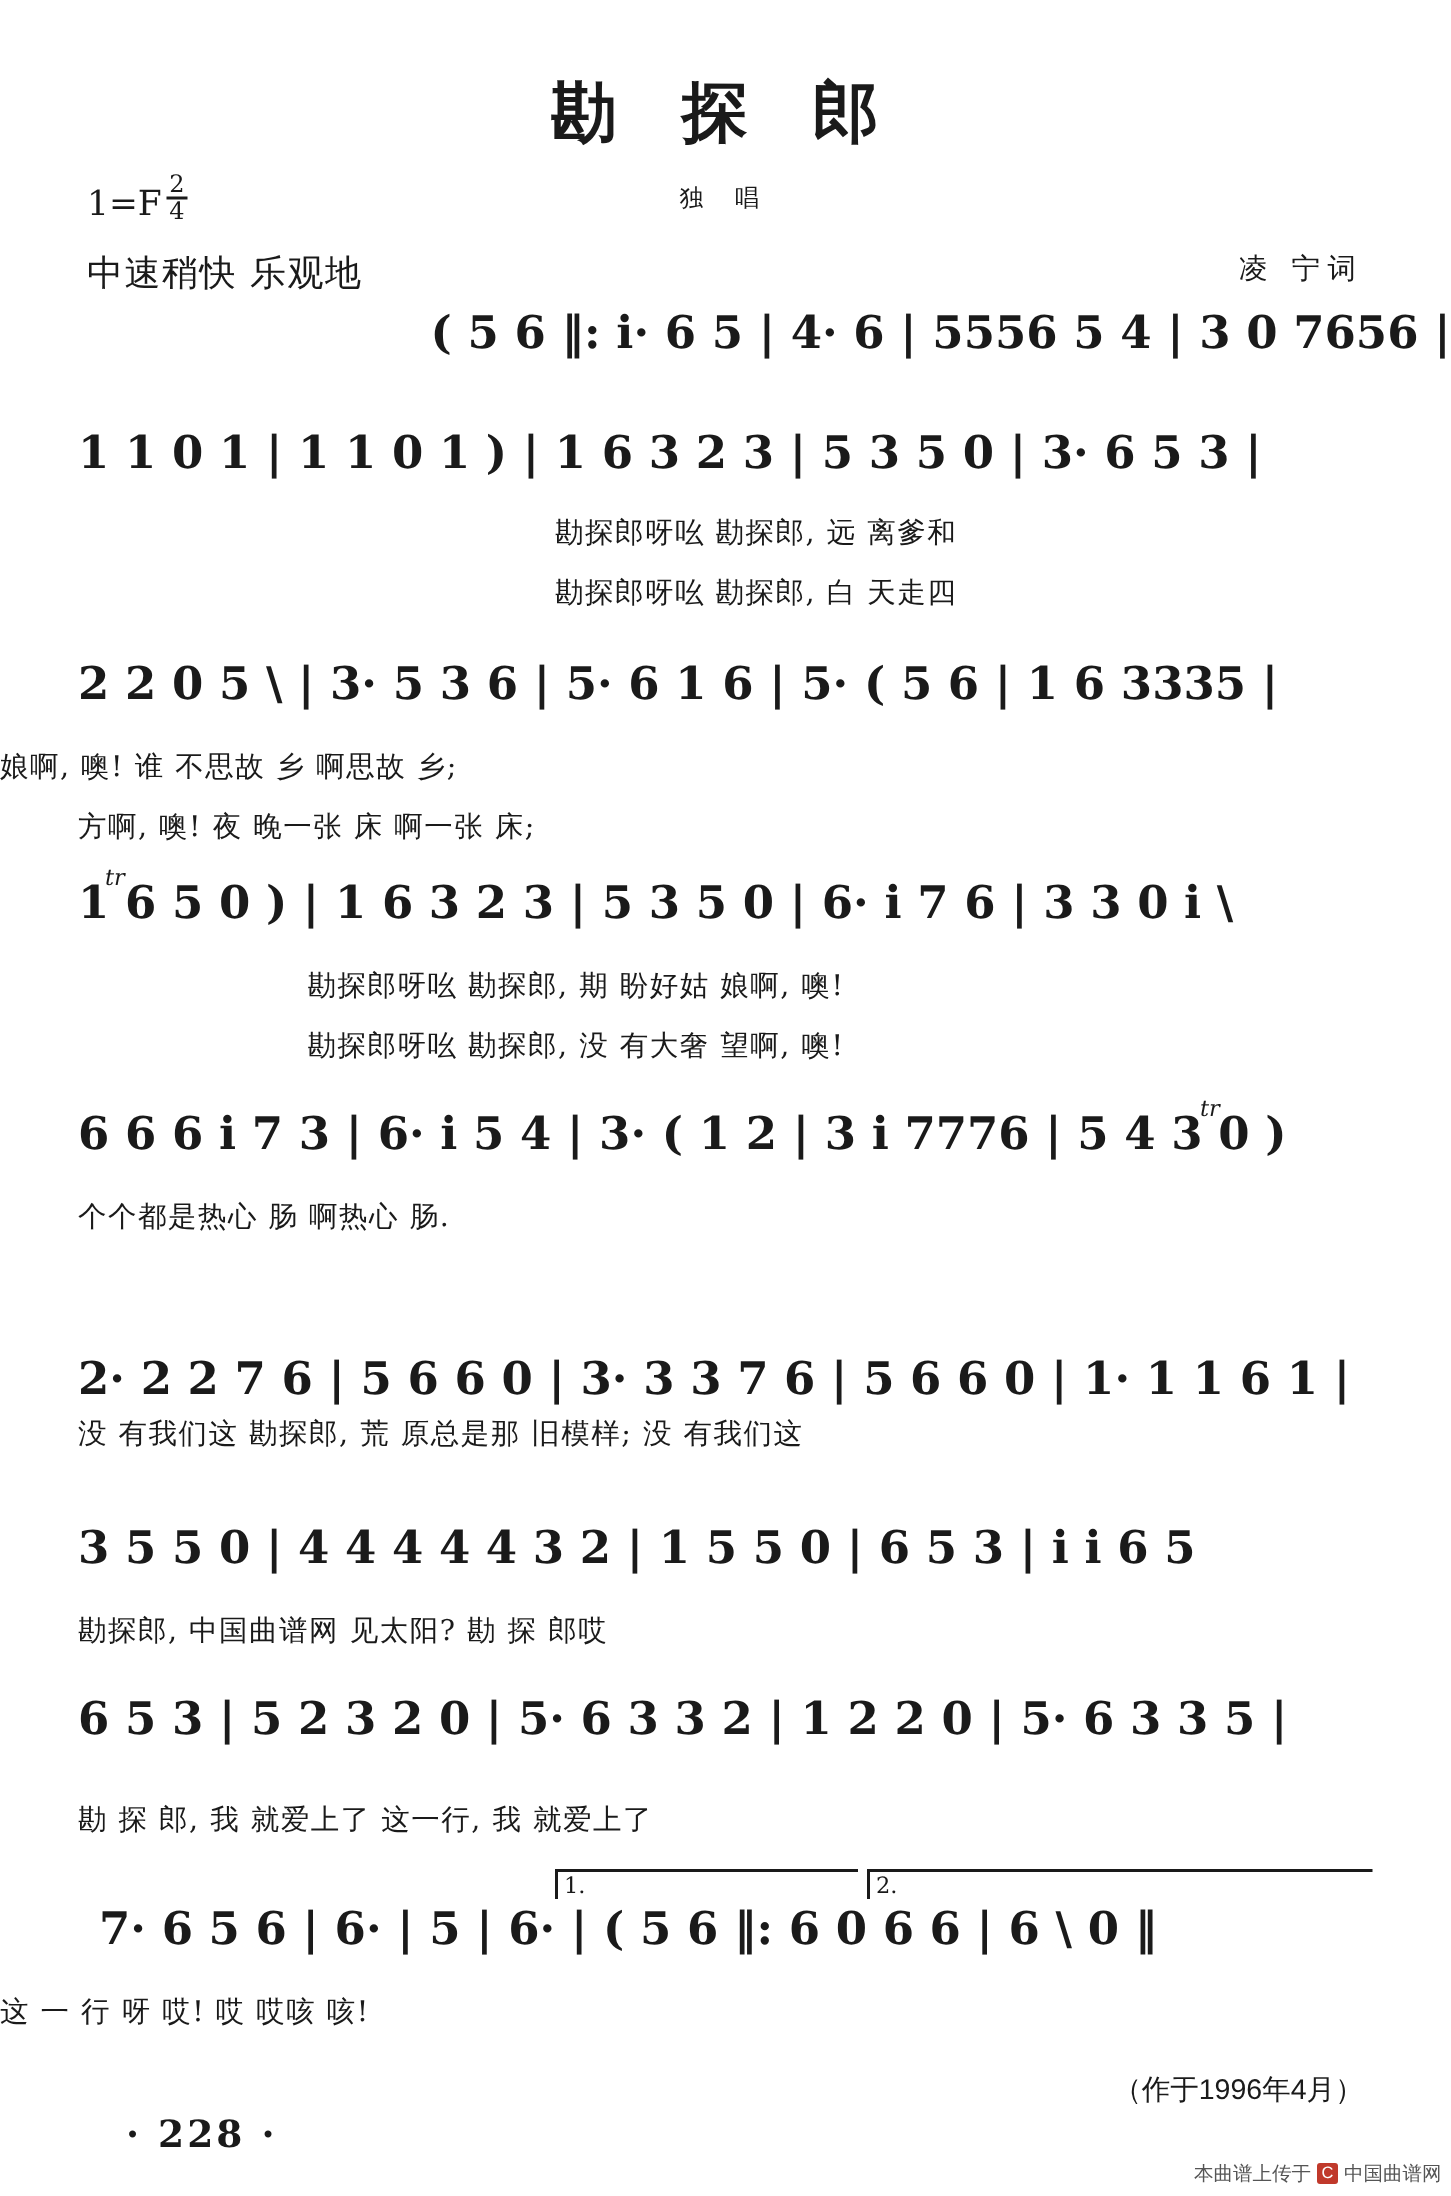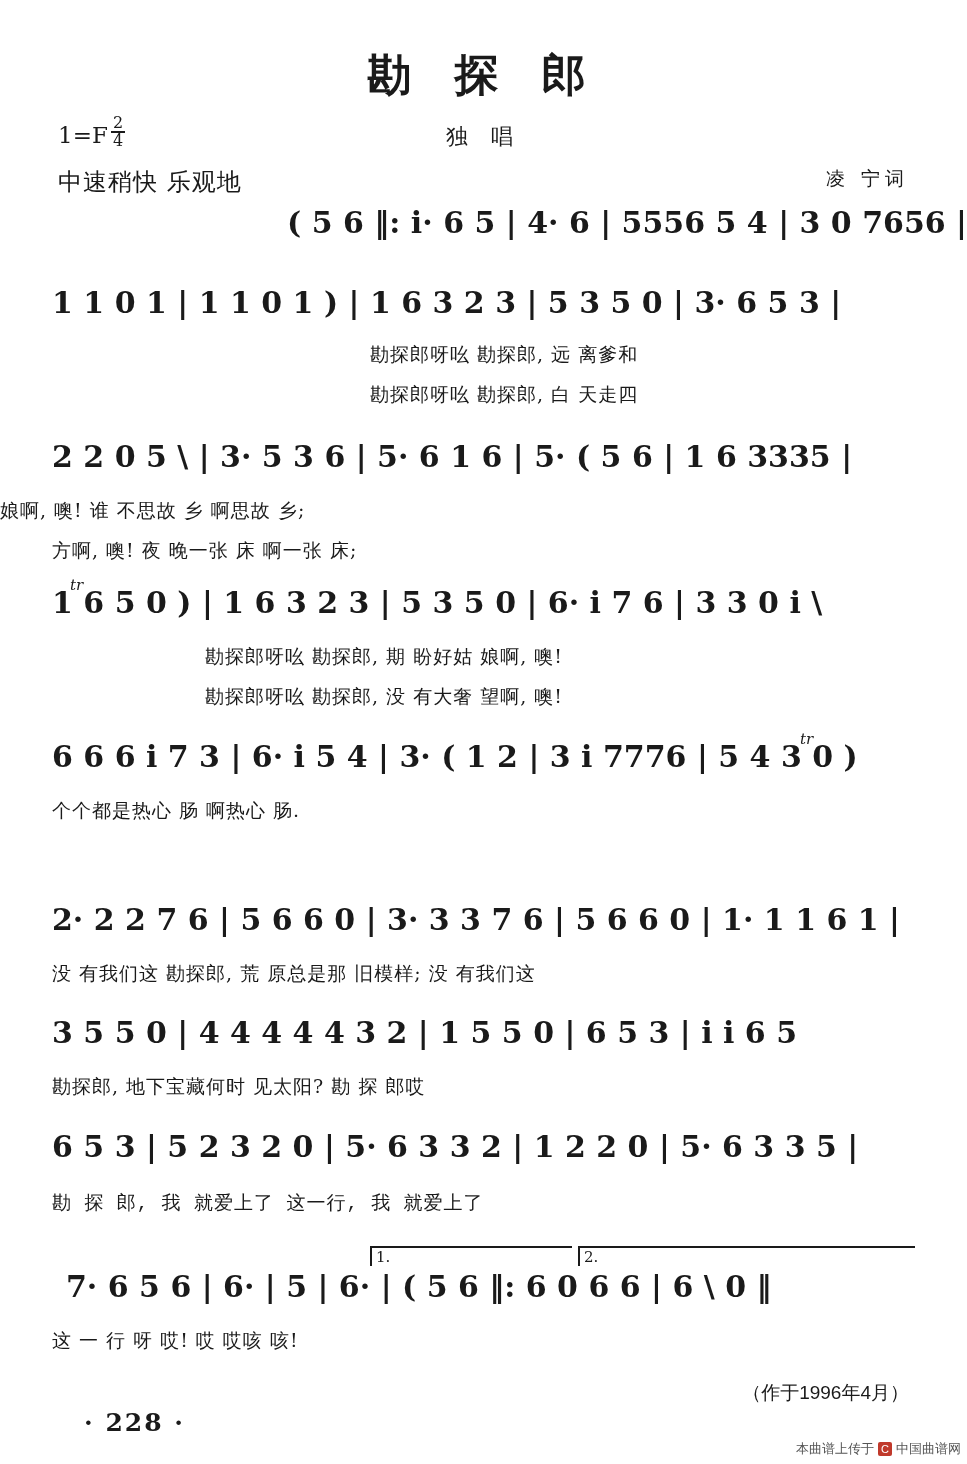--- a/index.html
+++ b/index.html
@@ -24,21 +24,21 @@
     text-align: center;
     font-size: 44px;
     font-weight: bold;
     letter-spacing: 14px;
     font-family: "DejaVu Serif", serif;
   }
   .subtitle {
     position: absolute;
     top: 122px; left: 0; width: 967px;
     text-align: center;
-    font-size: 22px;
+    font-size: 16px;
     letter-spacing: 8px;
     font-family: "DejaVu Serif", serif;
   }
   .keysig {
     position: absolute;
     top: 115px; left: 58px;
     font-size: 23px;
     font-family: "DejaVu Serif", serif;
     white-space: nowrap;
   }
@@ -165,40 +165,40 @@
   </div>
 
   <div class="row" style="top:742px;">
     <div style="position:absolute; left:800px; top:-12px; font-style:italic; font-size:15px; font-family:'DejaVu Serif',serif;">tr</div>
     <div class="notes" style="padding-left:52px;">6 6 6 i 7 3 | 6· i 5 4 | 3·  ( 1 2 | 3 i 7776 | 5 4 3 0 )</div>
     <div class="lyric" style="padding-left:52px; margin-top:26px;">个个都是热心  肠 啊热心  肠.</div>
   </div>
 
   <div class="row" style="top:905px;">
     <div class="notes" style="padding-left:52px;">2· 2 2 7 6 | 5 6 6 0 | 3· 3 3 7 6 | 5 6 6 0 | 1· 1 1 6 1 |</div>
-    <div class="lyric" style="padding-left:52px; margin-top:26px;">没 有我们这  勘探郎,    荒 原总是那   旧模样;    没 有我们这</div>
+    <div class="lyric" style="padding-left:52px; margin-top:8px;">没 有我们这  勘探郎,    荒 原总是那   旧模样;    没 有我们这</div>
   </div>
 
   <div class="row" style="top:1018px;">
     <div class="notes" style="padding-left:52px;">3 5 5 0 | 4 4 4 4 4 3 2 | 1 5 5 0 | 6   5 3 | i i   6 5</div>
-    <div class="lyric" style="padding-left:52px; margin-top:26px;">勘探郎,      地下宝藏何时    见太阳?   勘 探      郎哎</div>
+    <div class="lyric" style="padding-left:52px; margin-top:26px;">勘探郎,      中国曲谱网    见太阳?   勘 探      郎哎</div>
   </div>
 
   <div class="row" style="top:1132px;">
     <div class="notes" style="padding-left:52px;">6   5 3 | 5 2 3 2 0 | 5· 6 3 3 2 | 1 2 2 0 | 5· 6 3 3 5 |</div>
-    <div class="lyric" style="padding-left:52px; margin-top:28px;font-family:Liberation Mono, monospace;">勘 探   郎,        我 就爱上了   这一行,    我 就爱上了</div>
+    <div class="lyric" style="padding-left:52px; margin-top:38px;">勘 探   郎,        我 就爱上了   这一行,    我 就爱上了</div>
   </div>
 
   <div class="row" style="top:1258px;">
     <div class="ending-box" style="left:370px; top:-12px; width:200px;"></div>
     <div class="ending" style="left:376px; top:-10px;">1.</div>
     <div class="ending-box" style="left:578px; top:-12px; width:335px;"></div>
     <div class="ending" style="left:584px; top:-10px;">2.</div>
     <div class="notes" style="padding-left:66px; margin-top:14px;">7· 6 5 6 | 6· | 5 | 6· | ( 5 6 ‖: 6 0 6 6 | 6 \ 0 ‖</div>
-    <div class="lyric" style="padding-left:52px; margin-top:26px;">这    一    行    呀 哎!                 哎  哎咳   咳!</div>
+    <div class="lyric" style="margin-top:26px;">这    一    行    呀 哎!                 哎  哎咳   咳!</div>
   </div>
 
   <div class="composed">（作于1996年4月）</div>
   <div class="pageno">· 228 ·</div>
 
   <div class="watermark">
     <span>本曲谱上传于</span>
     <span class="wm-badge">C</span>
     <span>中国曲谱网</span>
   </div>

